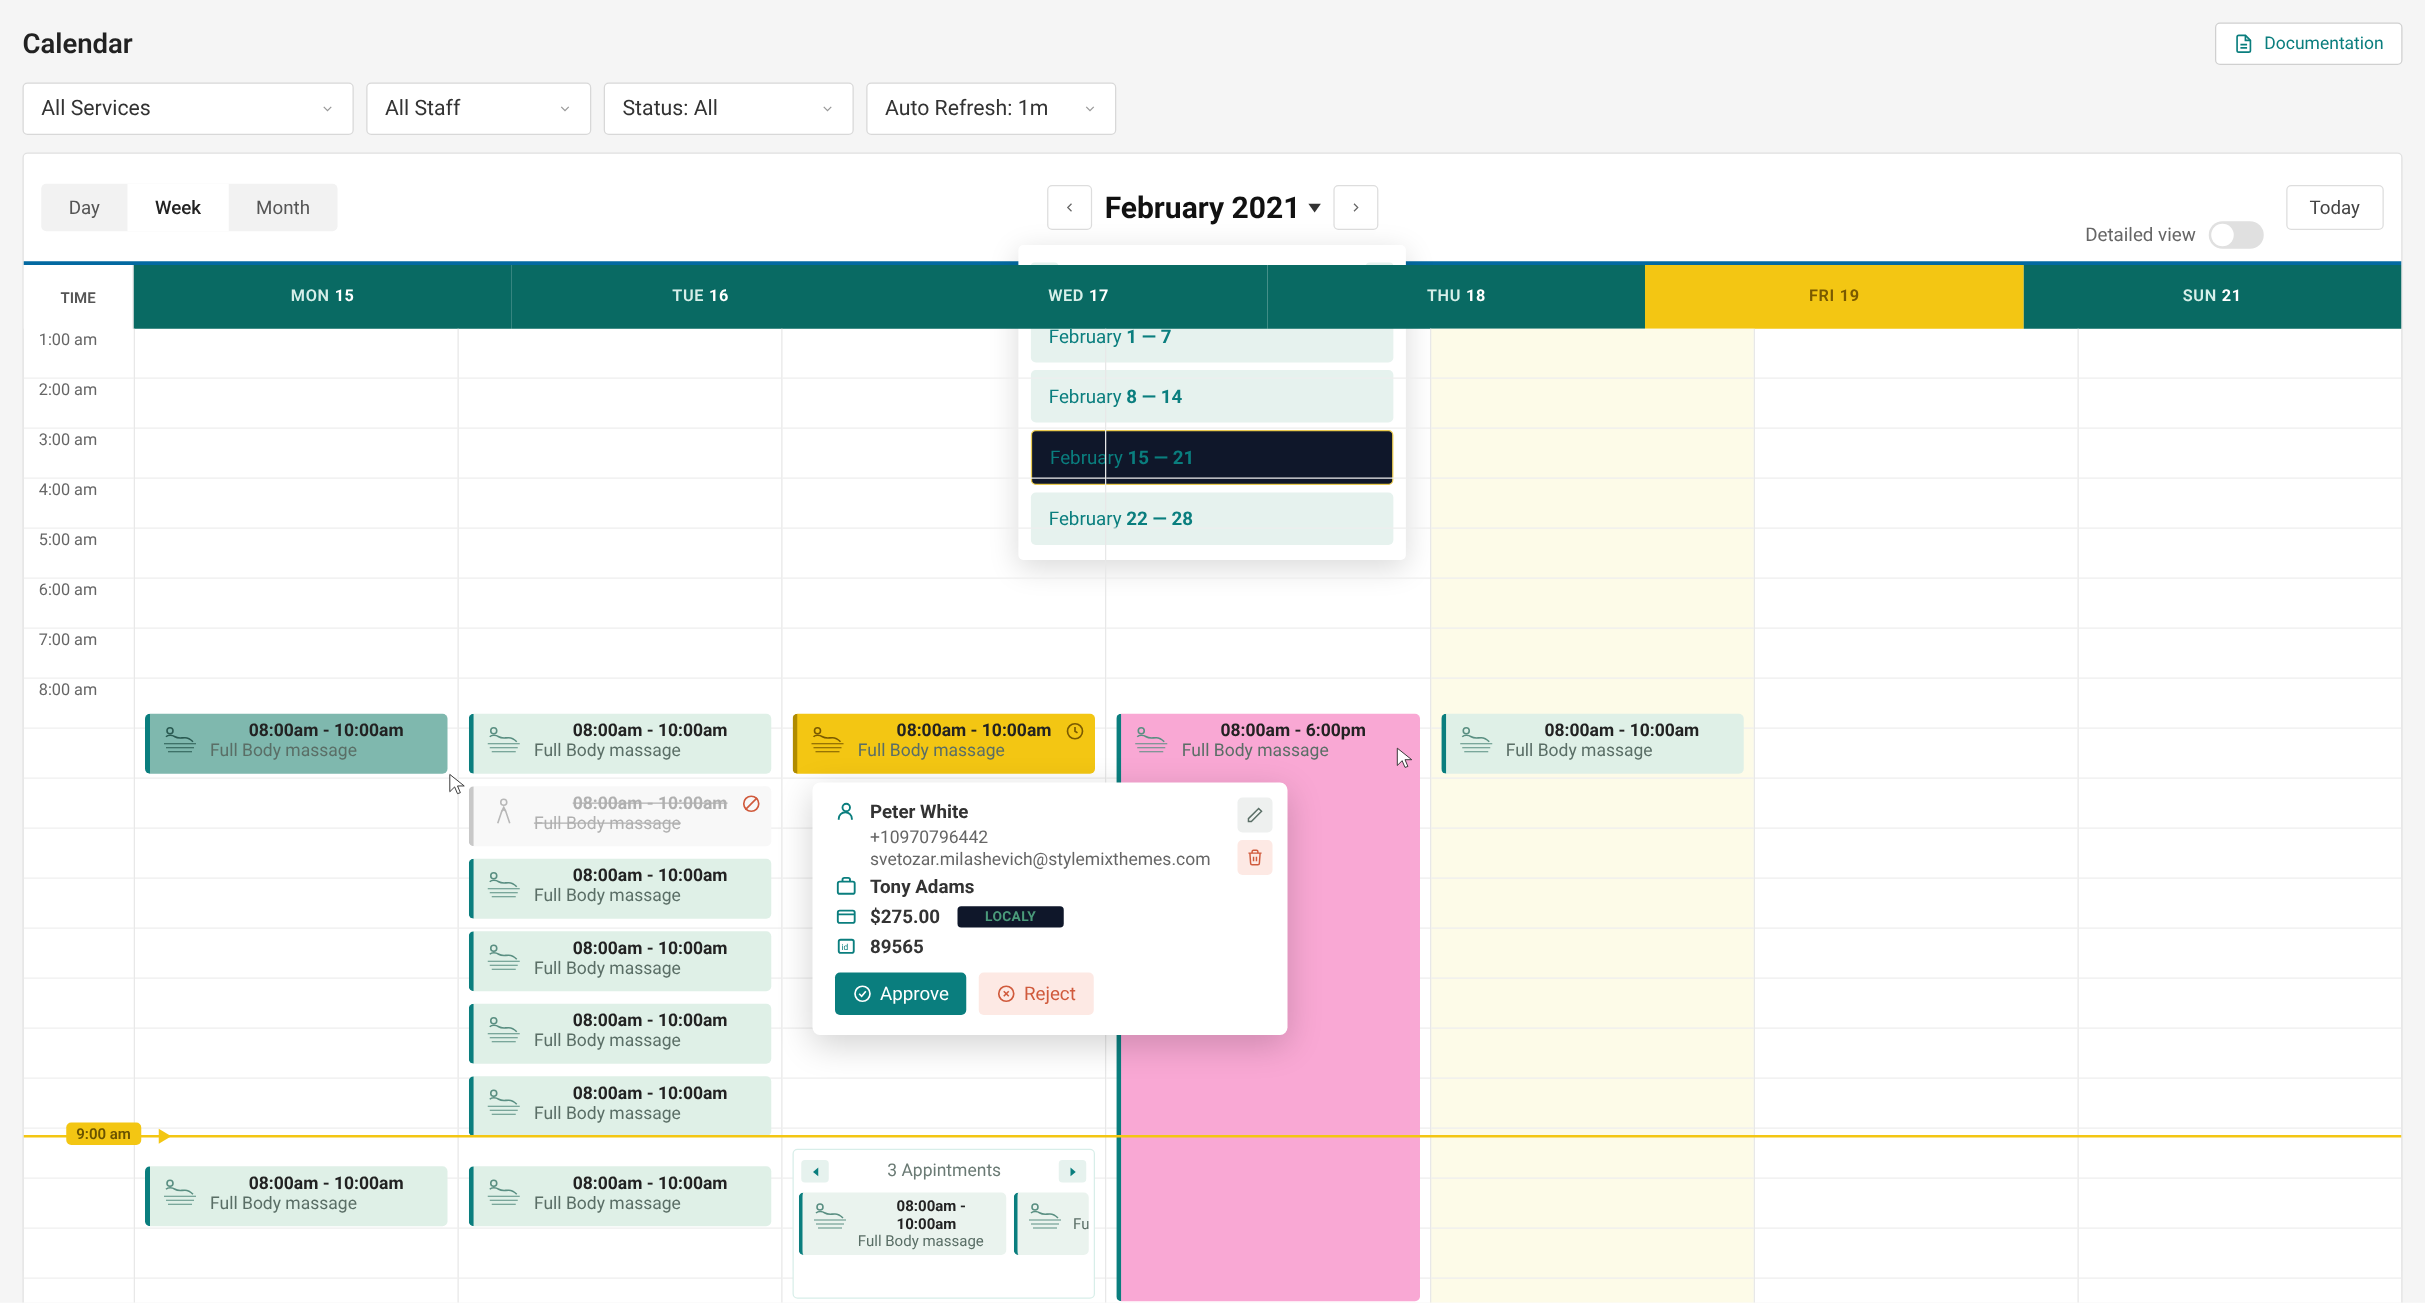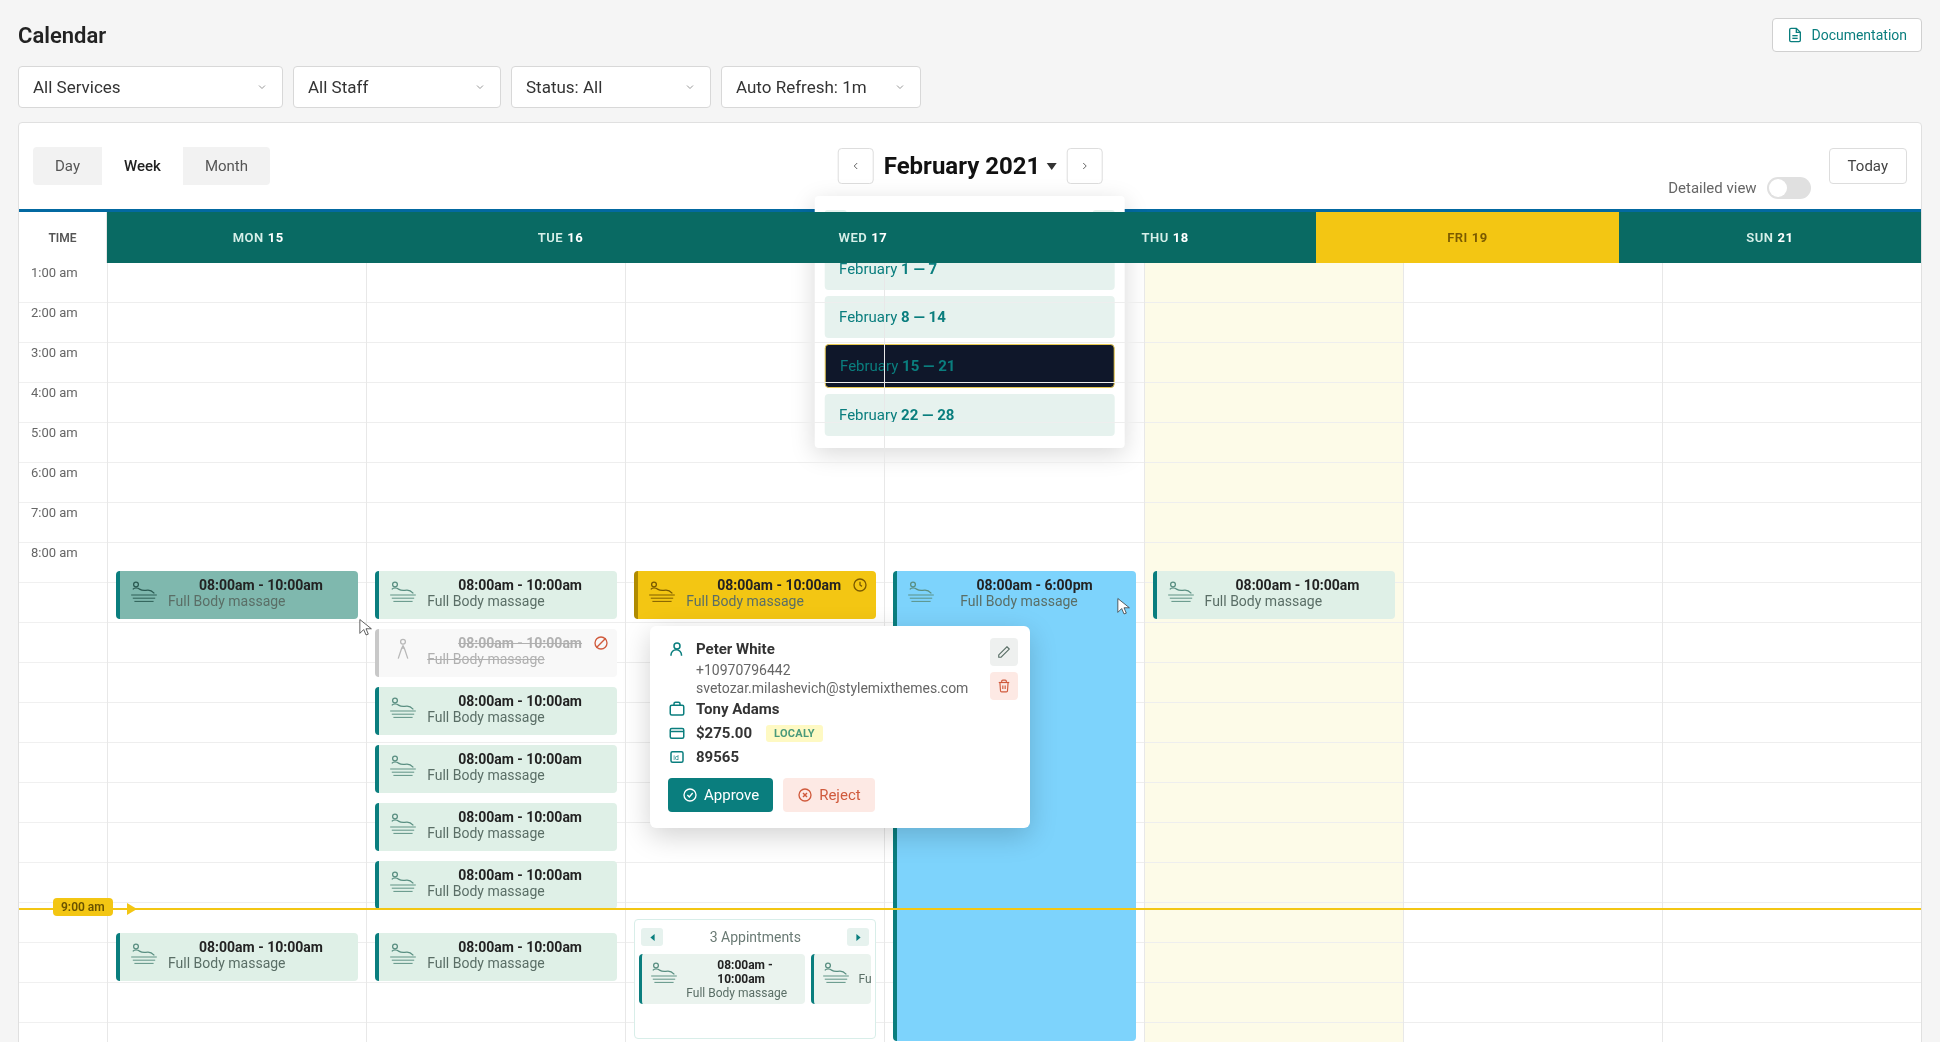--- a/index.html
+++ b/index.html
@@ -7,21 +7,21 @@
   .app { background: #f5f5f5; padding: 18px; width: 100%; height: 100%; }
 
   .top-bar { display: flex; justify-content: space-between; align-items: center; margin-bottom: 14px; }
   .page-title { font-size: 22px; font-weight: 600; color: #222; }
   .doc-btn { background: #fff; border: 1px solid #d0d0d0; border-radius: 4px; padding: 8px 14px; display: flex; align-items: center; gap: 8px; color: #0a7e7e; font-size: 14px; cursor: pointer; }
   .doc-icon { width: 16px; height: 16px; }
 
   .filters { display: flex; gap: 10px; margin-bottom: 14px; }
   .dropdown { background: #fff; border: 1px solid #d8d8d8; border-radius: 4px; padding: 10px 14px; font-size: 17px; color: #333; display: flex; align-items: center; justify-content: space-between; cursor: pointer; }
   .dd-services { width: 265px; }
-  .dd-staff { width: 208px; }
+  .dd-staff { width: 180px; }
   .dd-status { width: 200px; }
   .dd-refresh { width: 200px; }
   .chev { width: 12px; height: 12px; opacity: .5; }
 
   .panel { background: #fff; border: 1px solid #e0e0e0; border-radius: 4px; }
   .toolbar { display: flex; align-items: center; justify-content: space-between; padding: 10px 14px; border-bottom: 3px solid #0369a1; position: relative; gap: 12px; }
   .view-tabs { display: flex; background: #f2f2f2; border-radius: 4px; overflow: hidden; }
   .view-tab { padding: 10px 22px; font-size: 15px; color: #555; cursor: pointer; }
   .view-tab.active { background: #fff; color: #222; font-weight: 500; }
   .center-nav { position: absolute; left: 50%; transform: translateX(-50%); display: flex; align-items: center; gap: 10px; }
@@ -47,21 +47,21 @@
   .time-slot { height:40px; border-bottom:1px solid #f0f0f0; font-size:13px; color:#666; padding-left:12px; display:flex; align-items:flex-start; padding-top:2px; }
   .day-col { flex:1; border-left:1px solid #e8e8e8; position:relative; }
   .day-col.highlight { background:#fdfbe8; }
   .hr { height:40px; border-bottom:1px solid #eee; }
 
   .appt { position:absolute; left:8px; right:8px; border-radius:4px; display:flex; align-items:flex-start; gap:8px; padding:6px 8px; font-size:14px; border-left:4px solid #0a7e7e; background:#dff0e7; cursor:pointer; }
   .appt.sel { background:#7fb8ae; }
   .appt.pending { background:#f3c613; border-left-color:#b08b00; }
   .appt.cancel { background:#f8f8f8; border-left-color:#c8c8c8; }
   .appt.cancel .at, .appt.cancel .an { color:#b0b0b0; text-decoration:line-through; }
-  .appt.long { background:#7dd3fc; border-left-color:#0a7e7e;text-align:center; }
+  .appt.long { background:#f9a8d4; border-left-color:#0a7e7e; }
   .aicon { width:32px; height:28px; flex-shrink:0; }
   .at { font-weight:700; color:#222; font-size:14px;padding-left:31px; }
   .an { color:#5a6e66; font-size:14px; }
   .clock-ic { width:16px;height:16px;margin-left:auto; }
   .ban-ic { width:16px;height:16px;margin-left:auto; }
 
   .nowline { position:absolute; left:0; right:0; height:2px; background:#f3c613; top:645px; z-index:2; }
   .nowline::before { content:attr(data-t); position:absolute; left:34px; top:-10px; background:#f3c613; color:#6a5300; font-size:12px; font-weight:600; padding:2px 8px; border-radius:4px; }
   .nowline::after { content:''; position:absolute; left:108px; top:-5px; width:0;height:0;border-top:6px solid transparent;border-bottom:6px solid transparent;border-left:10px solid #f3c613; }
 
@@ -87,21 +87,21 @@
   .ev-pop { position:absolute; top:626px; left:650px; width:380px; background:#fff; border-radius:6px; box-shadow:0 8px 28px rgba(0,0,0,.18); z-index:15; padding:14px 18px 16px; }
   .ev-row { display:flex; align-items:center; gap:10px; font-size:15px; color:#333; margin-bottom:6px; }
   .ev-row.first { align-items:flex-start; }
   .ev-ic { width:18px; height:18px; flex-shrink:0; color:#0a7e7e; }
   .ev-name { font-weight:700; }
   .ev-sub { font-size:14px; color:#666; margin-left:28px; margin-top:-2px; margin-bottom:4px; }
   .ev-actions-side { position:absolute; right:12px; top:12px; display:flex; flex-direction:column; gap:6px; }
   .ev-act { width:28px;height:28px;border-radius:4px;display:flex;align-items:center;justify-content:center;cursor:pointer; }
   .ev-act.edit { background:#eef0ef; color:#5a6e66; }
   .ev-act.del { background:#fde9e4; color:#d05a3c; }
-  .ev-badge { background:#fef9c3; color:#4a9a7a; font-size:11px; font-weight:700; padding:2px 8px; border-radius:3px; margin-left:4px; letter-spacing:.3px; }
+  .ev-badge { background:#0f172a; color:#4a9a7a; font-size:11px; font-weight:700; padding:2px 22px; border-radius:3px; margin-left:4px; letter-spacing:.3px; }
   .ev-btns { display:flex; gap:10px; margin-top:12px; }
   .btn { display:flex; align-items:center; gap:6px; padding:8px 14px; border-radius:4px; font-size:15px; cursor:pointer; border:none; }
   .btn.approve { background:#0a7e7e; color:#fff; }
   .btn.reject { background:#fde9e4; color:#d05a3c; }
 
   .cursor-ic { position:absolute; width:16px; height:20px; z-index:30; }
 </style>
 </head>
 <body>
 

